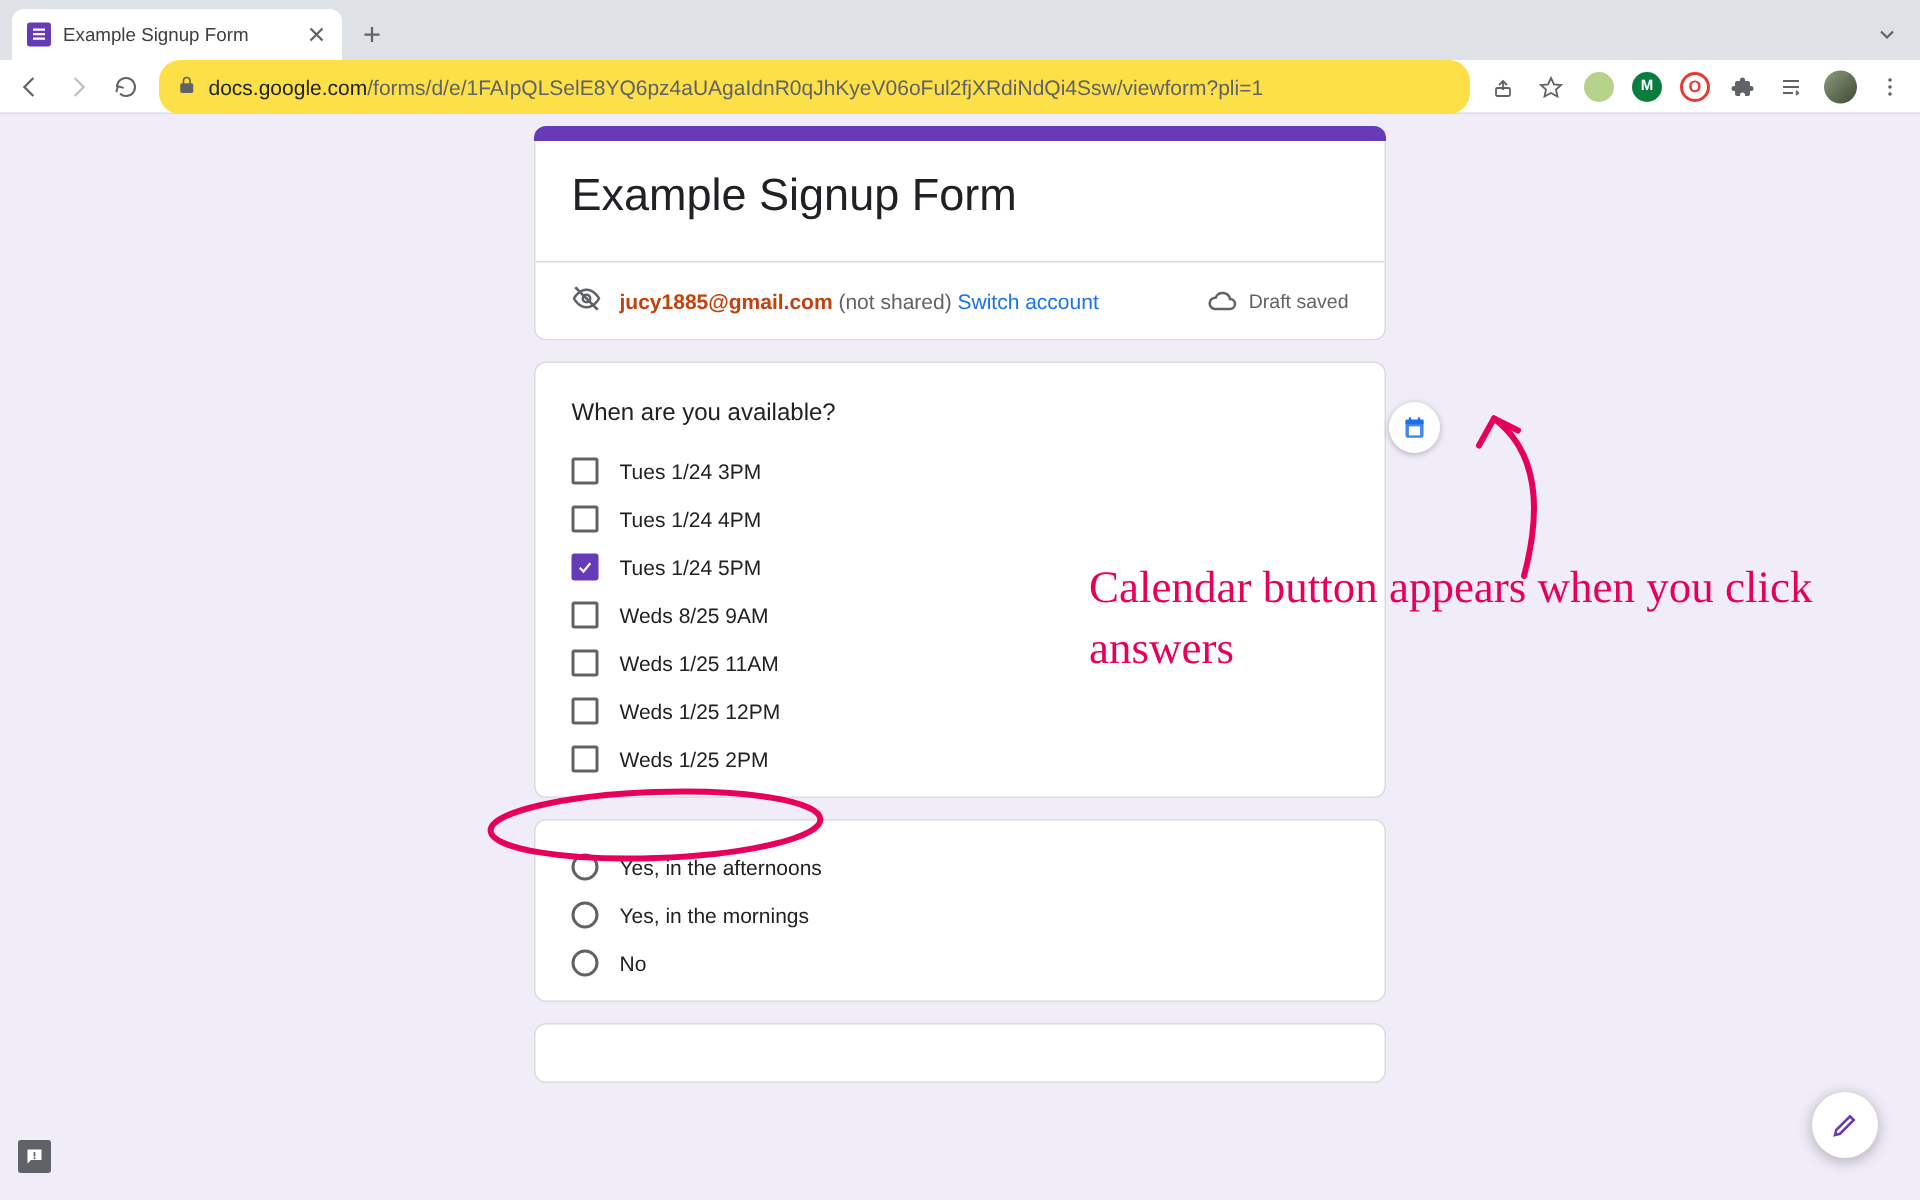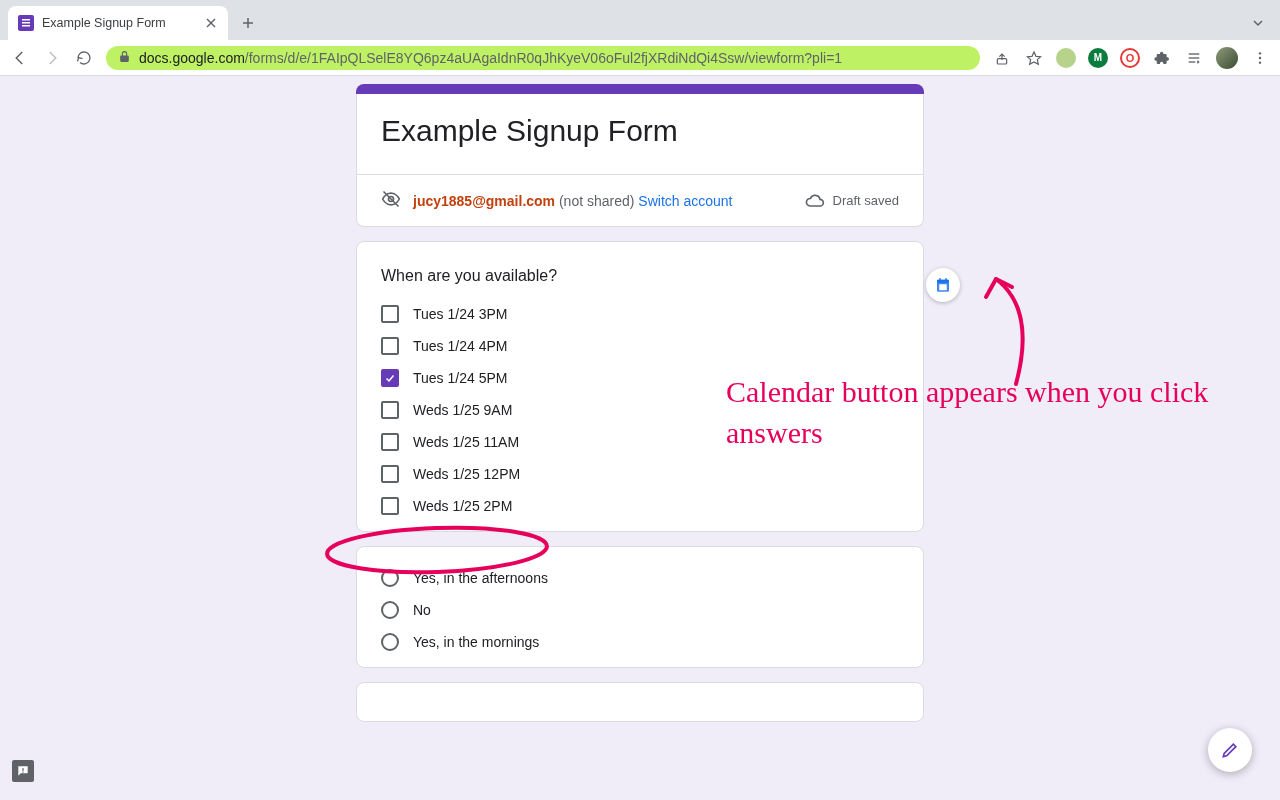--- a/index.html
+++ b/index.html
@@ -14,21 +14,21 @@
   .tab .favicon svg { width:10px; height:10px; fill:#fff; }
   .tab .title { flex: 1; white-space: nowrap; overflow: hidden; text-overflow: ellipsis; }
   .tab .close-x { width: 14px; height: 14px; display:flex; align-items:center; justify-content:center; color:#5f6368; }
   .newtab { width: 28px; height: 28px; display:flex; align-items:center; justify-content:center; color:#5f6368; margin-left:6px; margin-bottom:3px; border-radius:50%; }
   .tab-spacer { flex:1; }
   .tabs-dropdown { width:28px; height:28px; display:flex; align-items:center; justify-content:center; color:#5f6368; margin-bottom:3px; }
 
   .toolbar { background:#fff; height:36px; display:flex; align-items:center; padding:0 10px; gap:12px; border-bottom:1px solid #dadce0; }
   .toolbar .navbtn { width:20px; height:20px; display:flex; align-items:center; justify-content:center; color:#5f6368; }
   .toolbar .navbtn.disabled { color:#bdc1c6; }
-  .addrbar { flex:1; display:flex; align-items:center; height:24px; background:#bef264; border-radius:14px; padding:0 12px; gap:8px; font-size:14px; color:#202124; }
+  .addrbar { flex:1; display:flex; align-items:center; height:36px; background:#fde047; border-radius:14px; padding:0 12px; gap:8px; font-size:14px; color:#202124; }
   .addrbar .lock { color:#5f6368; }
   .addrbar .url-host { color:#202124; }
   .addrbar .url-path { color:#5f6368; }
   .tool-icons { display:flex; align-items:center; gap:12px; }
   .tool-icons .ic { width:20px; height:20px; display:flex; align-items:center; justify-content:center; color:#5f6368; border-radius:50%; }
   .ext-green { width:20px; height:20px; border-radius:50%; background:#b7d28a; }
   .ext-darkgreen { width:20px; height:20px; border-radius:50%; background:#0a7d3e; display:flex;align-items:center;justify-content:center;color:#fff;font-size:10px;font-weight:bold; }
   .ext-red { width:20px; height:20px; border-radius:50%; background:#fff; border:2px solid #e53935; display:flex;align-items:center;justify-content:center;color:#e53935;font-weight:bold;font-size:11px; box-sizing:border-box;}
   .avatar { width:22px; height:22px; border-radius:50%; background:linear-gradient(135deg,#8e9b7a,#3b4a34); }
 
@@ -216,21 +216,21 @@
           <label class="opt">
             <span class="chk checked">
               <svg width="12" height="12" viewBox="0 0 24 24" fill="none" stroke-width="3">
                 <polyline points="5,13 10,18 19,7"></polyline>
               </svg>
             </span>
             <span>Tues 1/24 5PM</span>
           </label>
           <label class="opt">
             <span class="chk"></span>
-            <span>Weds 1/25 9AM</span>
+            <span>Weds 8/25 9AM</span>
           </label>
           <label class="opt">
             <span class="chk"></span>
             <span>Weds 1/25 11AM</span>
           </label>
           <label class="opt">
             <span class="chk"></span>
             <span>Weds 1/25 12PM</span>
           </label>
           <label class="opt">
@@ -245,25 +245,25 @@
     </div>
 
     <div class="card q-card">
       <div class="opts" id="q2-opts">
           <label class="opt">
             <span class="rdo"></span>
             <span>Yes, in the afternoons</span>
           </label>
           <label class="opt">
             <span class="rdo"></span>
+            <span>Yes, in the mornings</span>
+          </label>
+          <label class="opt">
+            <span class="rdo"></span>
             <span>No</span>
-          </label>
-          <label class="opt">
-            <span class="rdo"></span>
-            <span>Yes, in the mornings</span>
           </label>
         </div>
     </div>
 
     <div class="card q-card" style="padding-bottom:0;height:40px;overflow:hidden;"></div>
 
     <div class="cal-fab">
       <svg viewBox="0 0 24 24">
           <rect x="4" y="5" width="16" height="16" rx="2" fill="#4285f4"></rect>
           <rect x="4" y="5" width="16" height="4" fill="#1a73e8"></rect>

